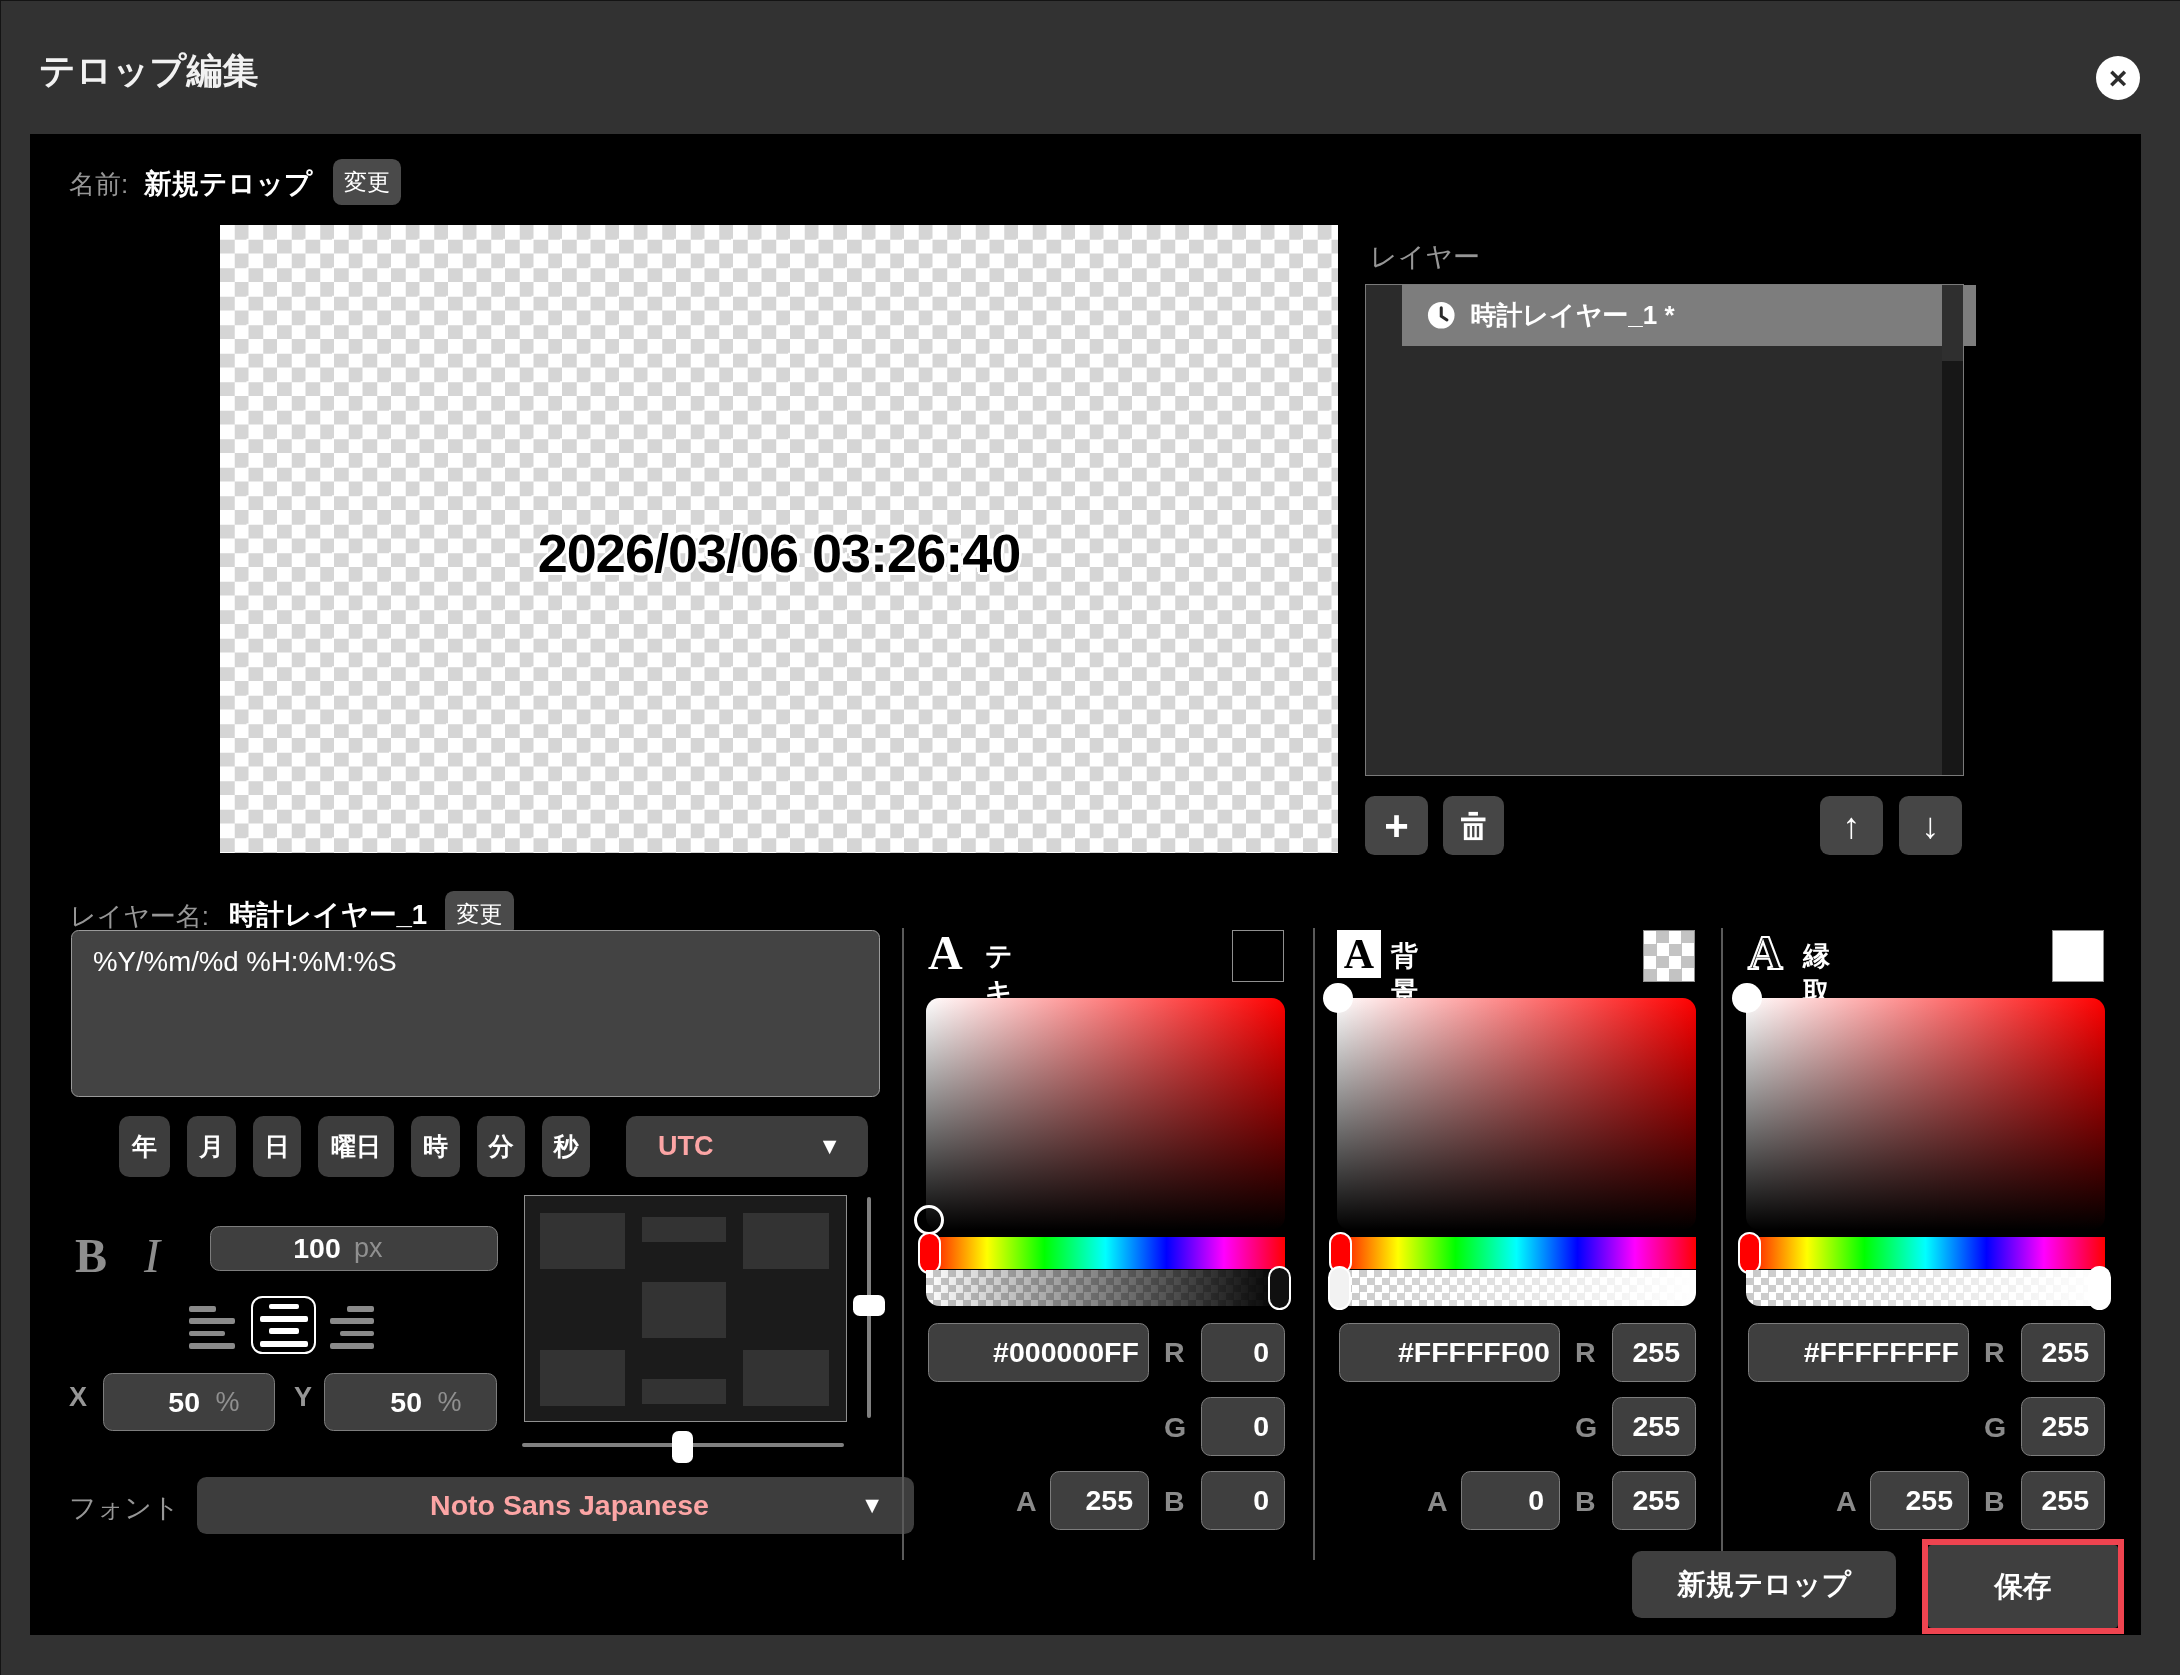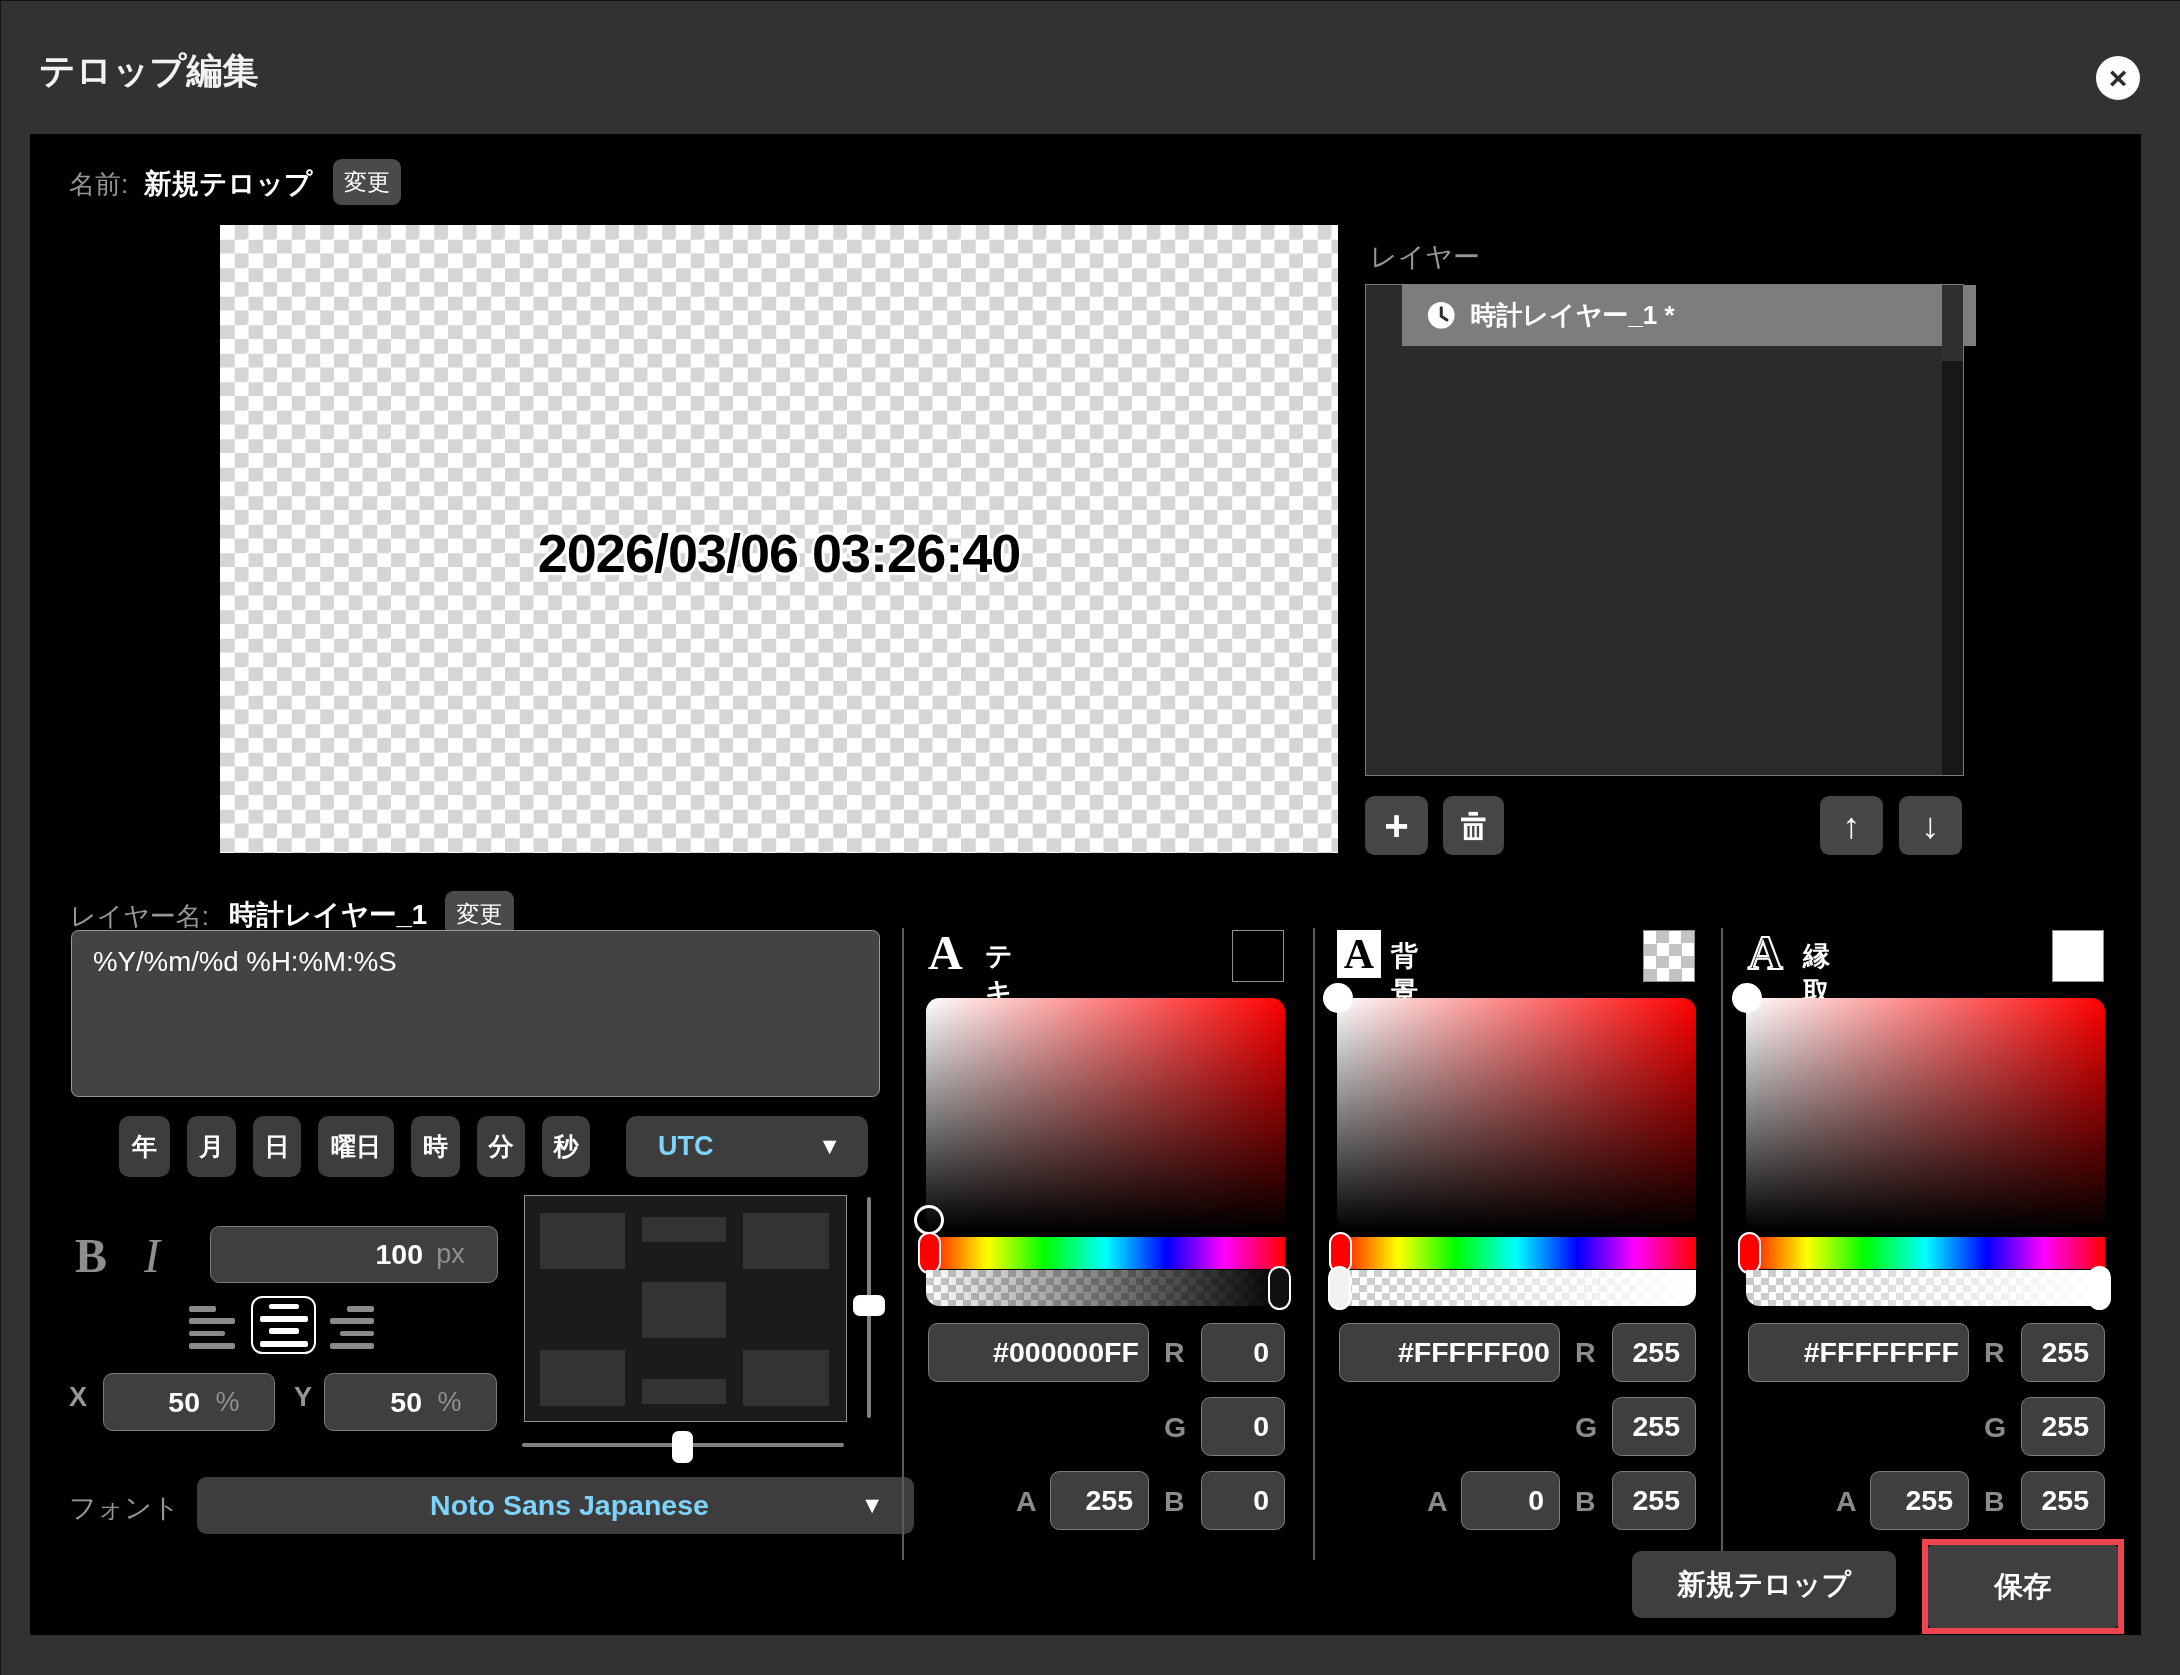--- a/index.html
+++ b/index.html
@@ -32,21 +32,21 @@
   .layer-scrollthumb{position:absolute;left:0;top:0;width:100%;height:76px;background:#2f2f2f;}
   .sq-btn{background:#464646;border:none;border-radius:9.5px;color:#fff;cursor:pointer;
           display:flex;align-items:center;justify-content:center;font-family:inherit;}
   .format-box{left:70px;top:929px;width:809px;height:167px;background:#434343;border:1.9px solid #9a9a9a;
               border-radius:7.6px;box-sizing:border-box;padding:15px 21px;cursor:text;}
   .format-box span{font-size:27.6px;font-weight:500;color:#fff;}
   .date-row{left:118px;top:1115px;display:flex;gap:17px;}
   .date-btn{height:61px;background:#3d3d3d;border:none;border-radius:10.5px;color:#fff;
             font-size:25px;font-weight:700;font-family:inherit;cursor:pointer;}
   .select{background:#3d3d3d;border-radius:10.5px;display:flex;align-items:center;cursor:pointer;}
-  .select .sel-val{font-size:27px;font-weight:600;color:#7dd3fc;}
+  .select .sel-val{font-size:27px;font-weight:600;color:#fca5a5;}
   .select .tri{color:#fff;font-size:23px;position:absolute;}
   .bi{font-family:"Liberation Serif","DejaVu Serif",serif;color:#8e8e8e;cursor:pointer;line-height:1;}
   .field{background:#3f3f3f;border:1.9px solid #7d7d7d;border-radius:9.5px;box-sizing:border-box;
          display:flex;align-items:center;justify-content:flex-end;cursor:text;}
   .field .num{color:#fff;font-weight:700;font-size:28.5px;}
   .field .suffix{color:#909090;font-size:27px;width:55px;text-align:center;}
   .align-icon{display:flex;flex-direction:column;gap:6.7px;cursor:pointer;}
   .align-icon .bar{height:5.7px;background:#8a8a8a;border-radius:1.9px;}
   .align-center-box{border:2.9px solid #fff;border-radius:11.4px;padding:5.7px 6.7px;cursor:pointer;}
   .align-center-box .bar{background:#fff;}
@@ -178,21 +178,21 @@
     <button class="date-btn" style="width:48px;">分</button>
     <button class="date-btn" style="width:48px;">秒</button>
   </div>
   <div class="abs select" style="left:625px;top:1115px;width:210px;height:61px;padding-left:32px;">
     <span class="sel-val">UTC</span>
     <span class="tri" style="right:27px;">▼</span>
   </div>
 
   <span class="abs bi" style="left:74px;top:1231px;font-size:48px;font-weight:700;">B</span>
   <span class="abs bi" style="left:143px;top:1231px;font-size:48px;font-style:italic;">I</span>
-  <div class="abs field" style="left:209px;top:1225px;width:288px;height:57px;padding-right:19px;">
+  <div class="abs field" style="left:209px;top:1225px;width:288px;height:45px;padding-right:19px;justify-content:center;">
     <span class="num">100</span>
     <span class="suffix">px</span>
   </div>
 
   <div class="abs align-icon" style="left:188px;top:1305px;width:48px;">
     <div class="bar" style="width:27px;"></div>
     <div class="bar" style="width:46px;"></div>
     <div class="bar" style="width:36px;"></div>
     <div class="bar" style="width:46px;"></div>
   </div>

